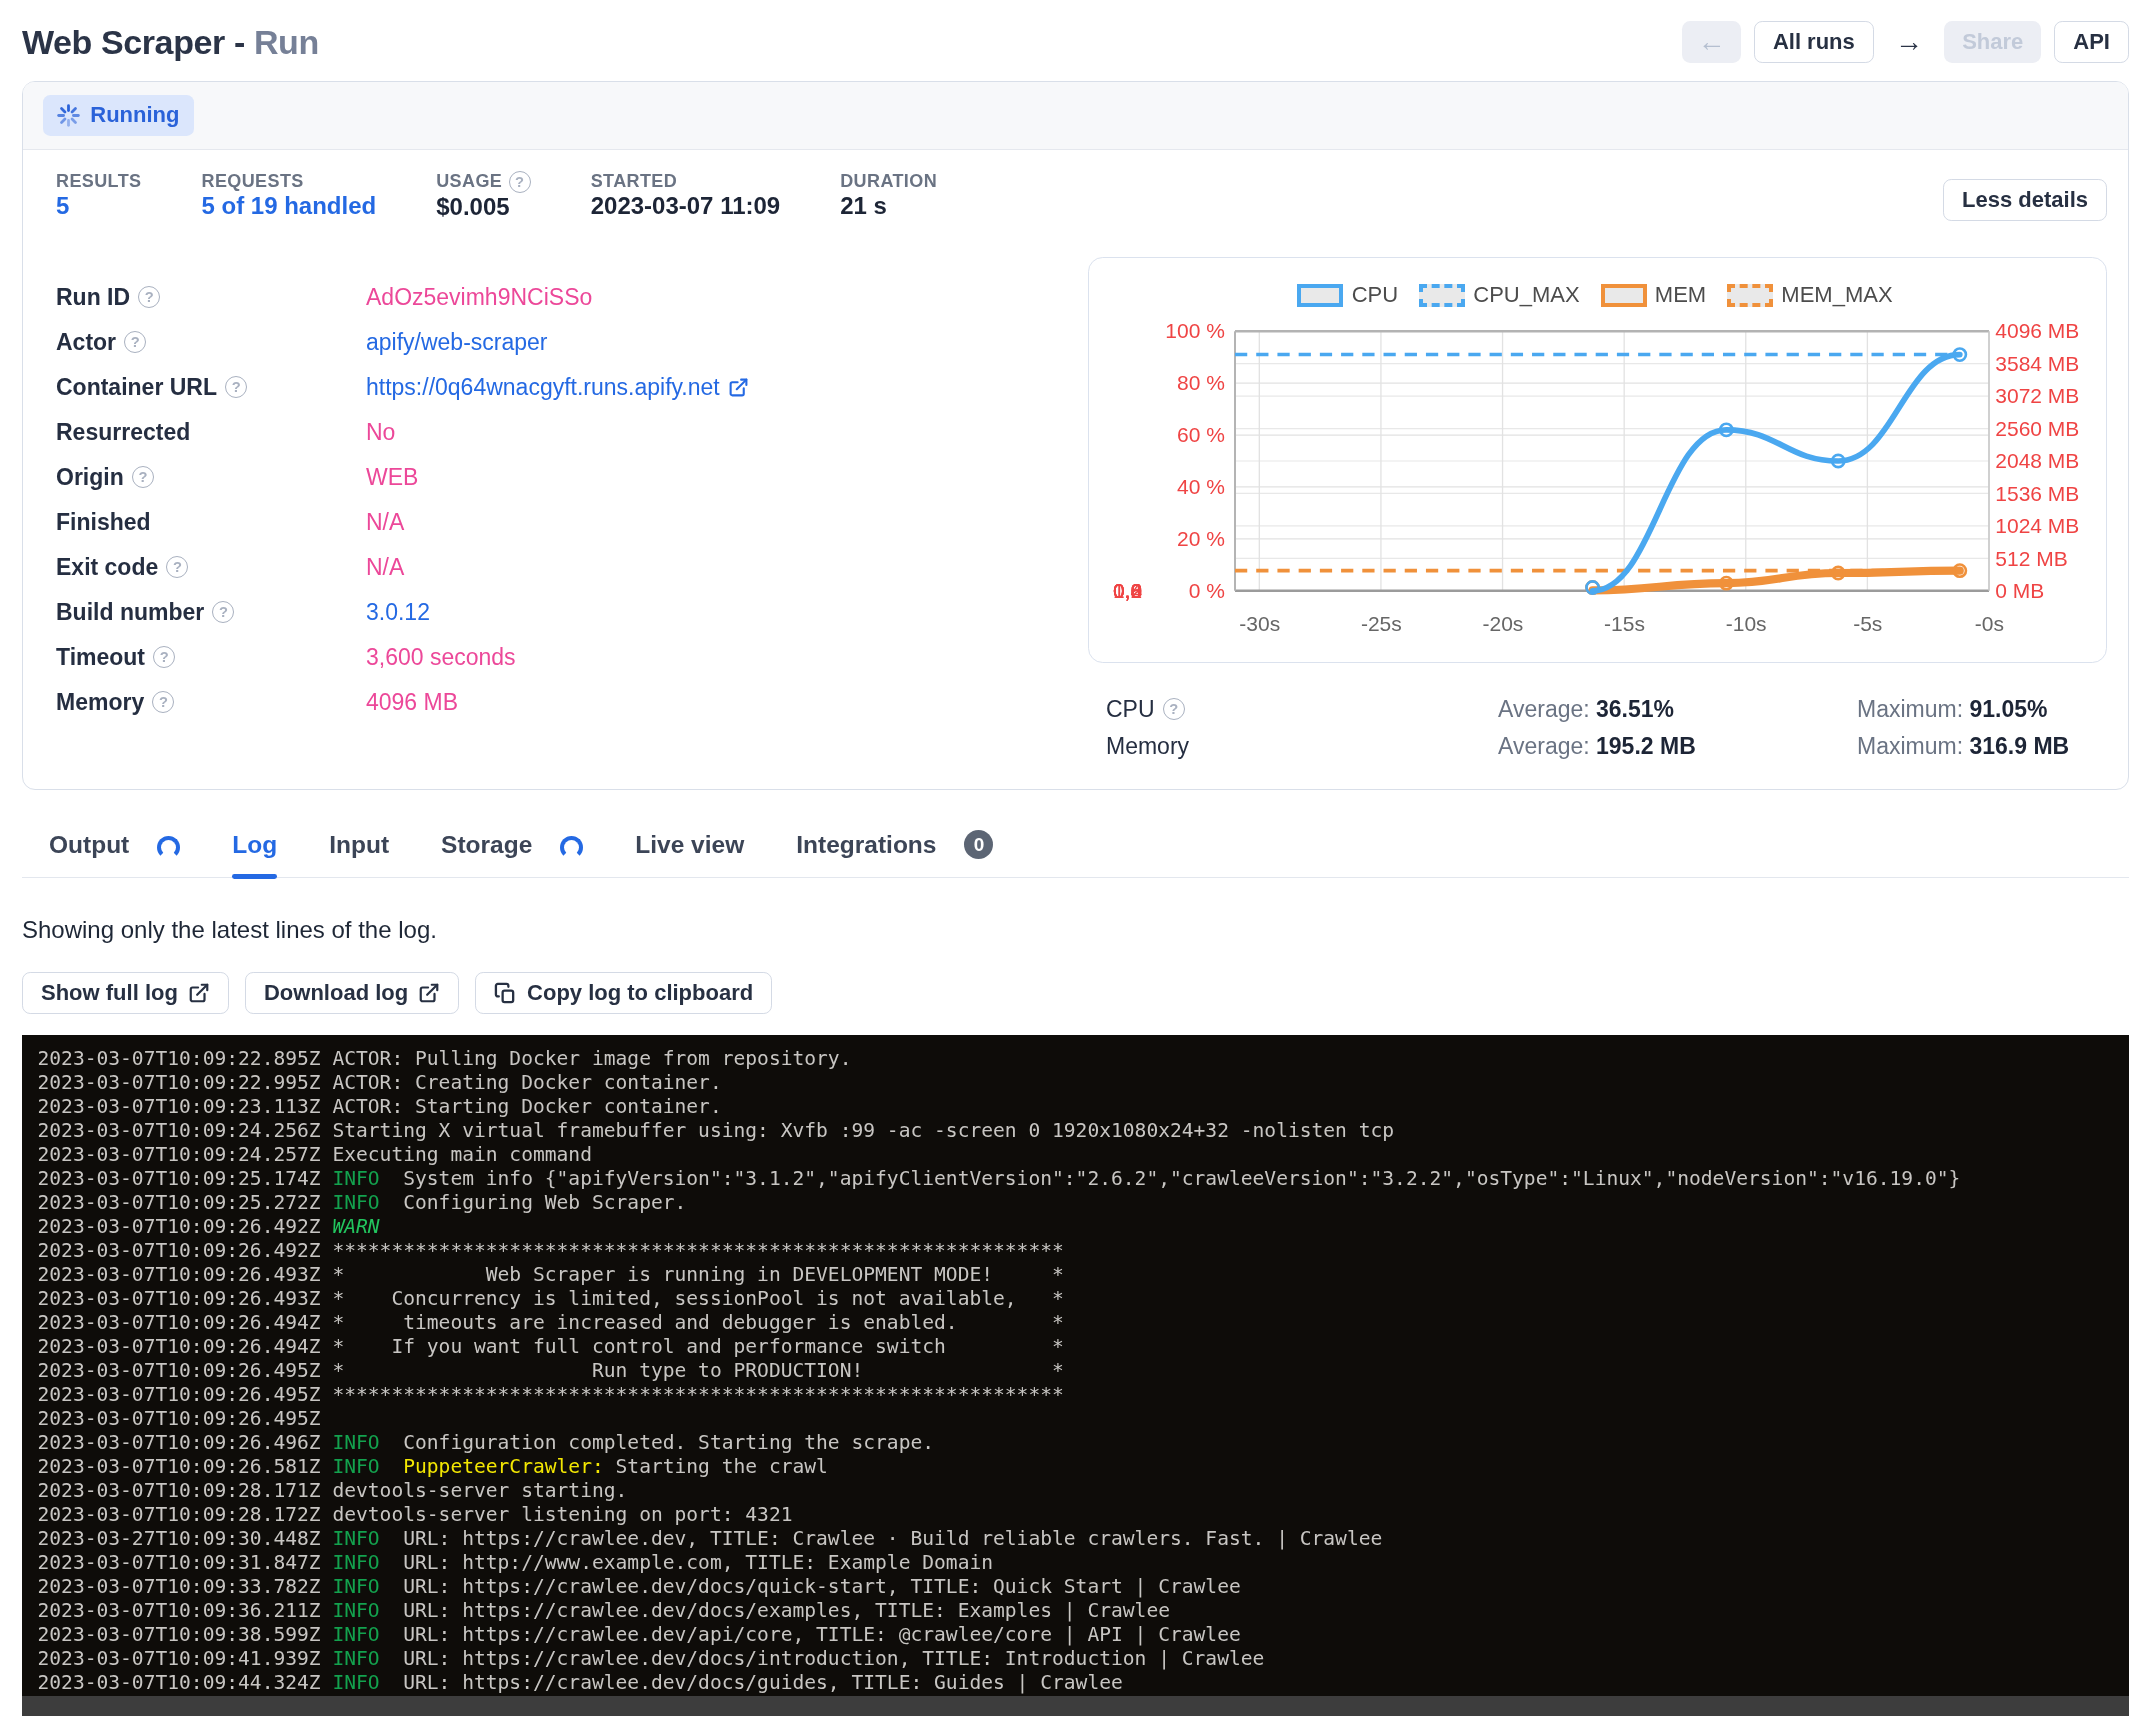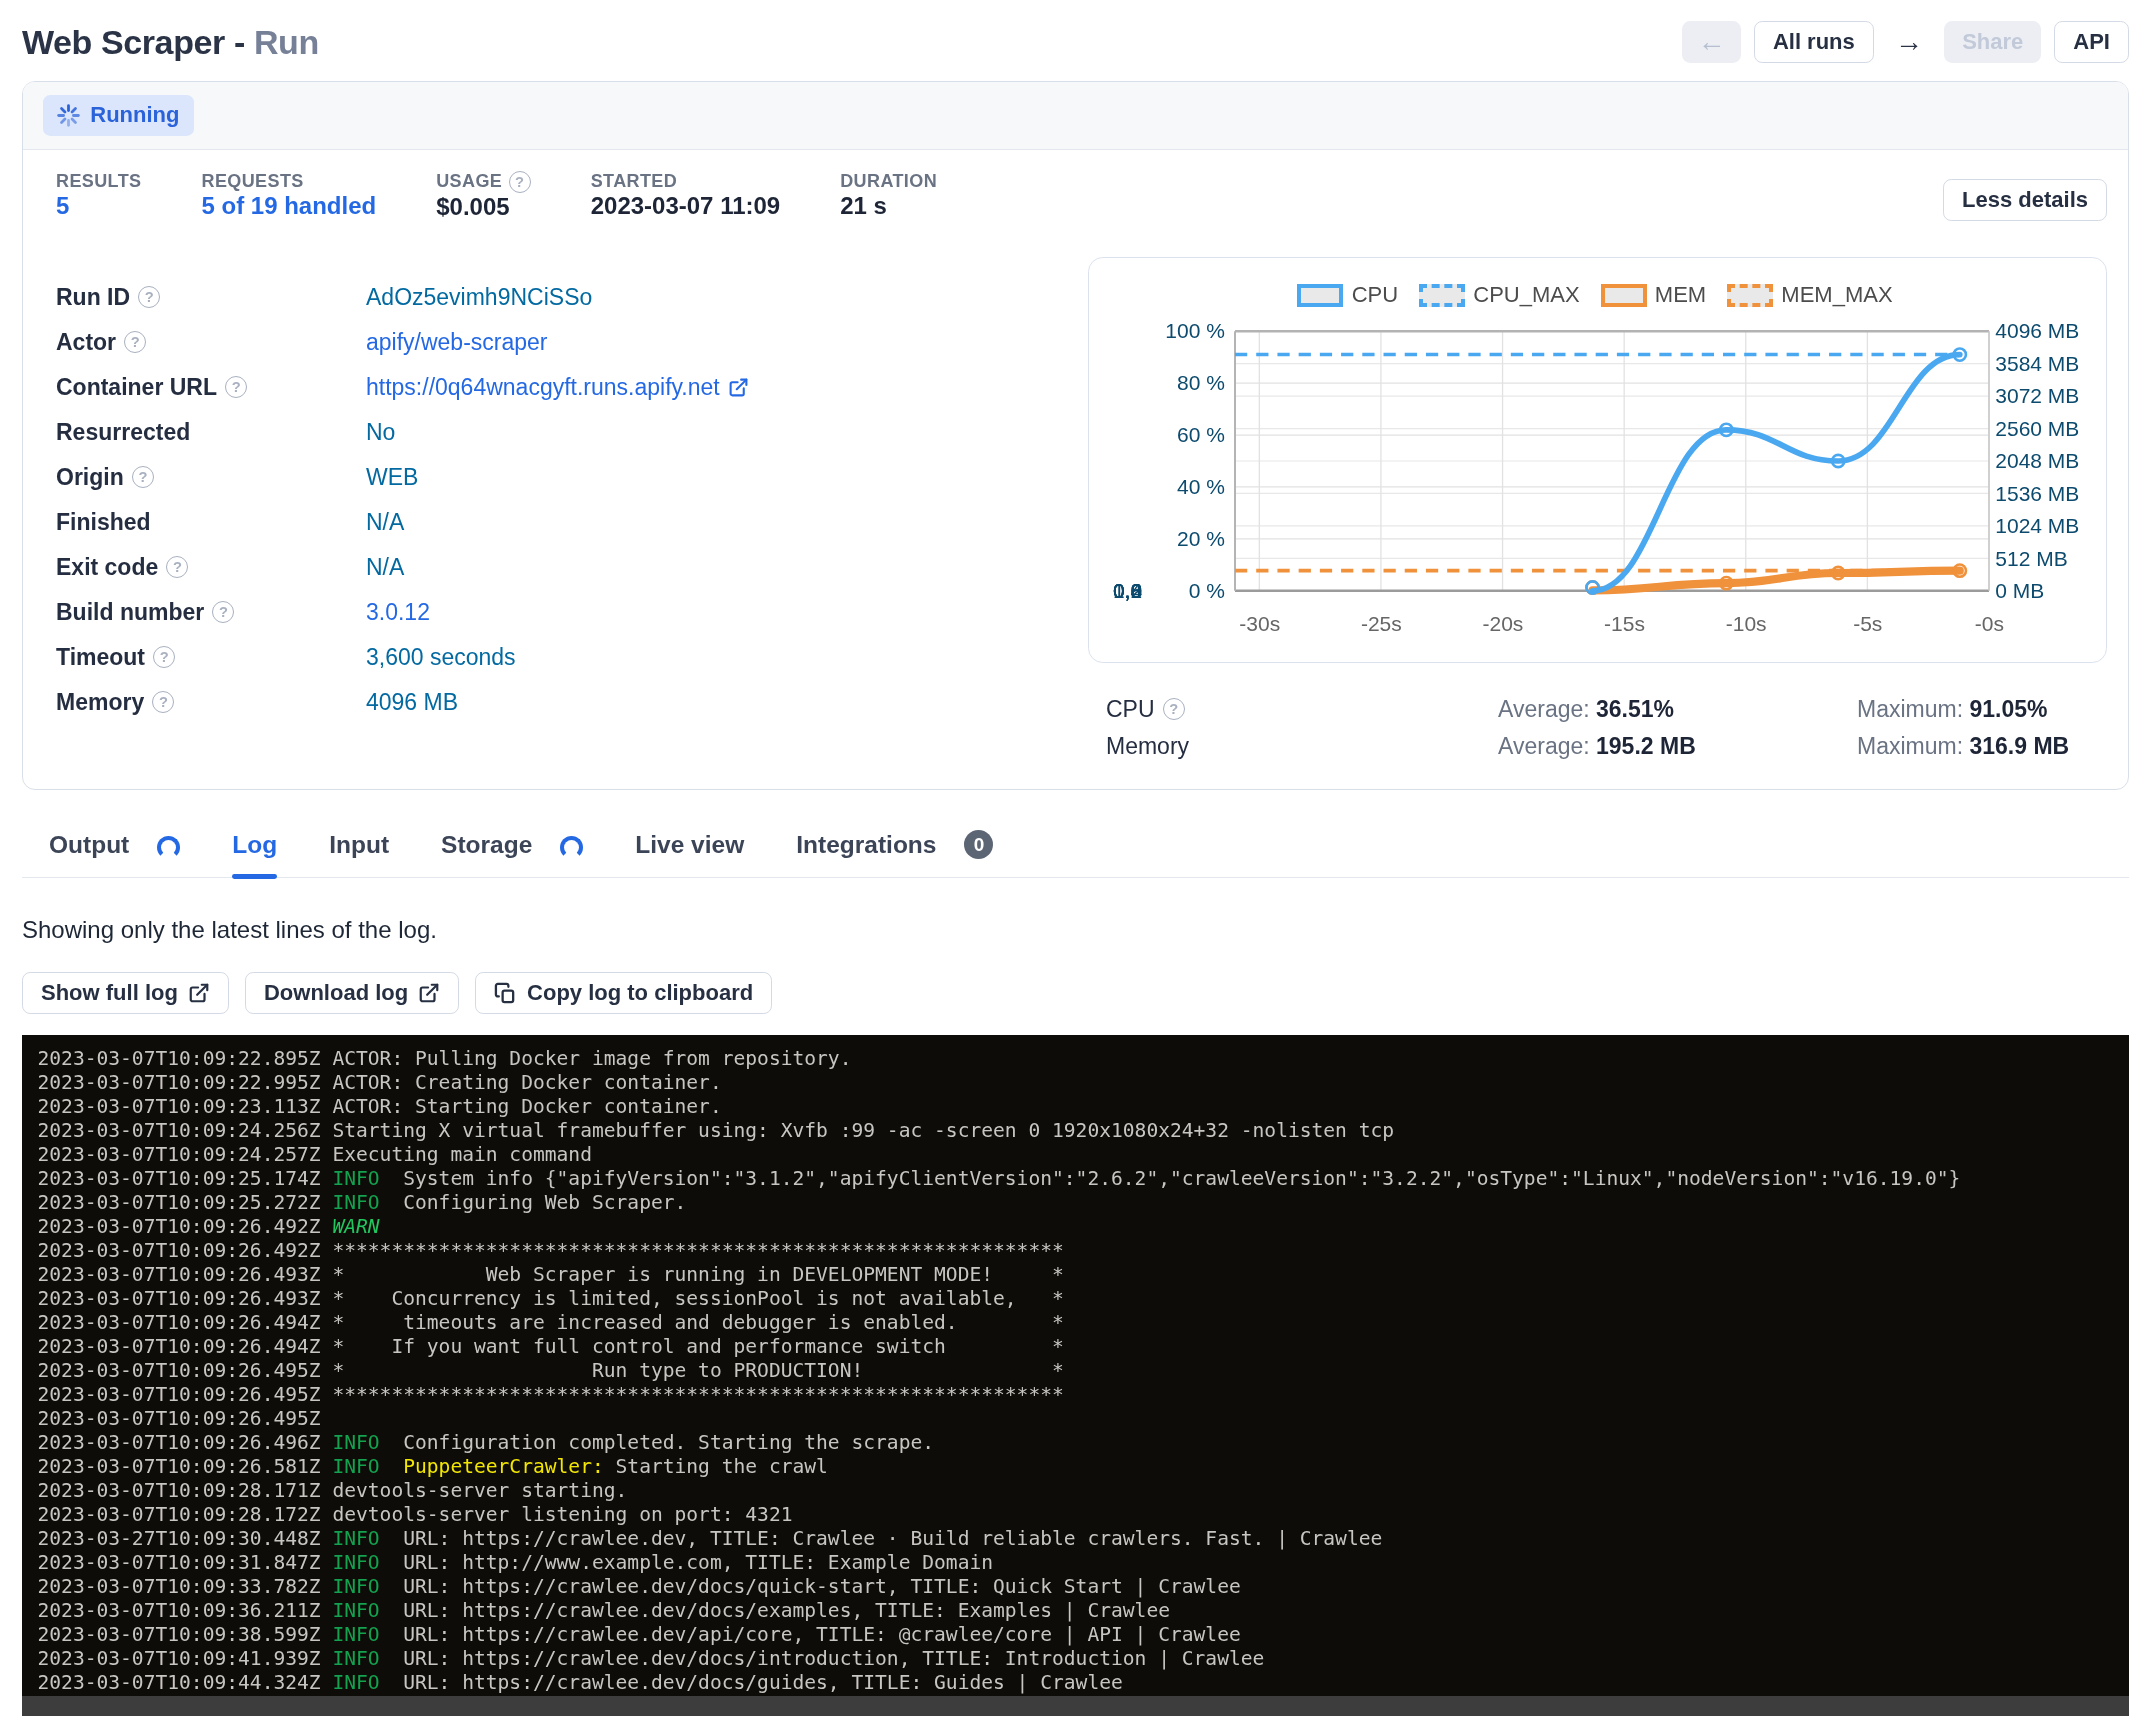--- a/index.html
+++ b/index.html
@@ -34,36 +34,36 @@
   .stat { margin-right:60px; }
   .stat-label { display:flex; align-items:center; gap:6.5px; font-size:18px; font-weight:bold; color:#6a7383; letter-spacing:0.4px; }
   .stat-value { font-size:24px; font-weight:bold; color:#1d2536; }
   .stat-value.link { color:#2469e3; cursor:pointer; }
   .stats-spacer { flex:1; }
   
   .details-section { display:flex; padding:11.4px 21px 24.5px 33px; }
   .details-table { flex:1; padding-top:18px; }
   .detail-row { display:flex; align-items:center; height:45px; font-size:23px; }
   .detail-label { width:310px; font-weight:bold; color:#252e41; display:flex; align-items:center; gap:8.2px; }
-  .detail-value { color:#0369a1; display:flex; align-items:center; gap:8.2px; }
+  .detail-value { color:#ec4899; display:flex; align-items:center; gap:8.2px; }
   .detail-value.link { color:#2469e3; cursor:pointer; }
   .help-icon {
     width:22px; height:22px; border:1.6px solid #a9b1c0; border-radius:50%;
     color:#a9b1c0; font-size:14.7px; font-weight:bold; display:inline-flex;
     align-items:center; justify-content:center; flex:0 0 auto; cursor:pointer;
   }
   
   .right-col { width:1019px; }
   .chart-card { border:1.6px solid #dbe2ee; border-radius:14.7px; padding:24.5px 16.3px 18px 11.4px; }
   .legend { display:flex; justify-content:center; gap:21px; margin-bottom:23px; }
   .legend-item { display:flex; align-items:center; gap:8.2px; font-size:22px; color:#4c4c4c; }
   .legend-swatch { width:46px; height:23px; background:#e9e9e9; border:4.1px solid #000; }
   .legend-swatch.dashed { border-style:dashed; }
   .chart-body { display:flex; align-items:flex-start; }
-  .axis-col { display:flex; flex-direction:column; justify-content:space-between; height:260px; font-size:21px; color:#0c4a6e; }
+  .axis-col { display:flex; flex-direction:column; justify-content:space-between; height:260px; font-size:21px; color:#ef4444; }
   .axis-col span { height:0; display:flex; align-items:center; }
   .axis-frac { width:42px; justify-content:flex-end; }
   .axis-frac span { justify-content:flex-end; }
   .axis-pct { width:75px; margin-left:8.2px; margin-right:9.8px; }
   .axis-pct span { justify-content:flex-end; }
   .axis-mb { width:95px; margin-left:11.4px; }
   .plot-wrap { position:relative; width:754px; height:260px; }
   .plot-wrap svg { position:absolute; inset:0; overflow:visible; }
   .x-labels { position:relative; height:38px; margin-top:14.7px; font-size:21px; color:#666; }
   .x-labels span { position:absolute; transform:translateX(-50%); top:6.5px; }

